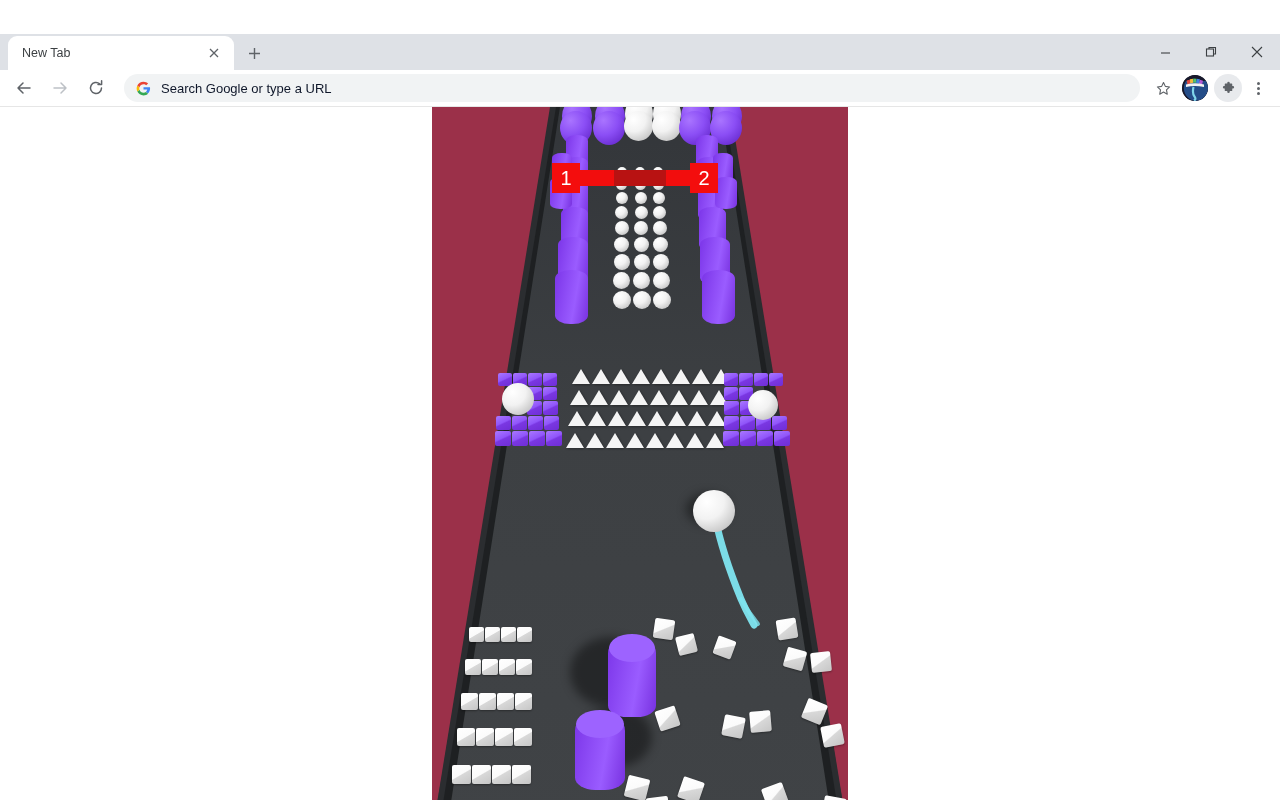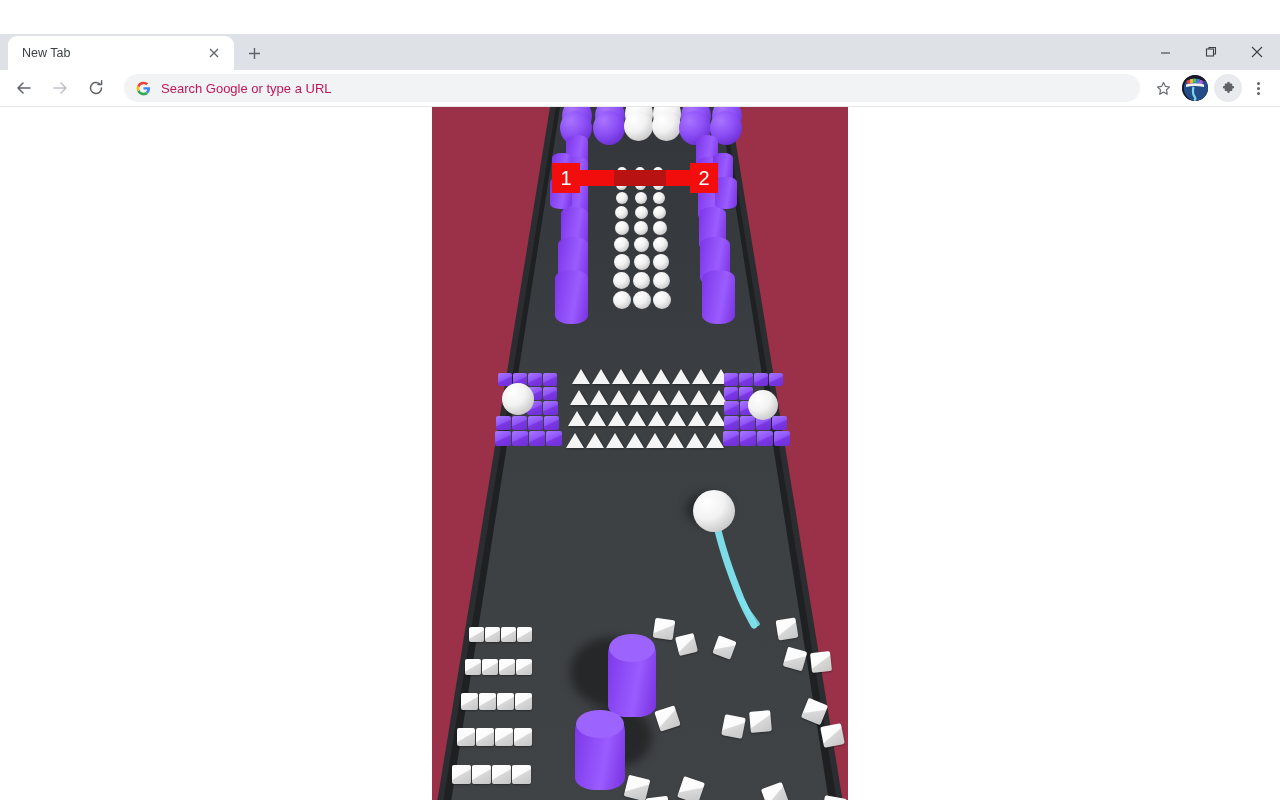--- a/index.html
+++ b/index.html
@@ -55,21 +55,21 @@
     display:flex; align-items:center; justify-content:center;
     color:#5f6368; margin-right:4px;
   }
   .navbtn.disabled { color:#bdc1c6; }
   .omnibox {
     flex:1; height:28px; background:#f1f3f4; border-radius:14px;
     display:flex; align-items:center; padding:0 12px; margin:0 8px;
     min-width:0;
   }
   .omni-text {
-    font-size:13px; color:#be185d; margin-left:10px;
+    font-size:13px; color:#0f172a; margin-left:10px;
     white-space:nowrap; overflow:hidden; text-overflow:ellipsis;text-align:center;
   }
   .star-btn {
     width:30px; height:30px; border-radius:50%; flex:none;
     display:flex; align-items:center; justify-content:center; color:#5f6368;
   }
   .avatar {
     width:26px; height:26px; border-radius:50%; flex:none; margin:0 4px;
     overflow:hidden; position:relative; background:#1b1b2a;
   }

